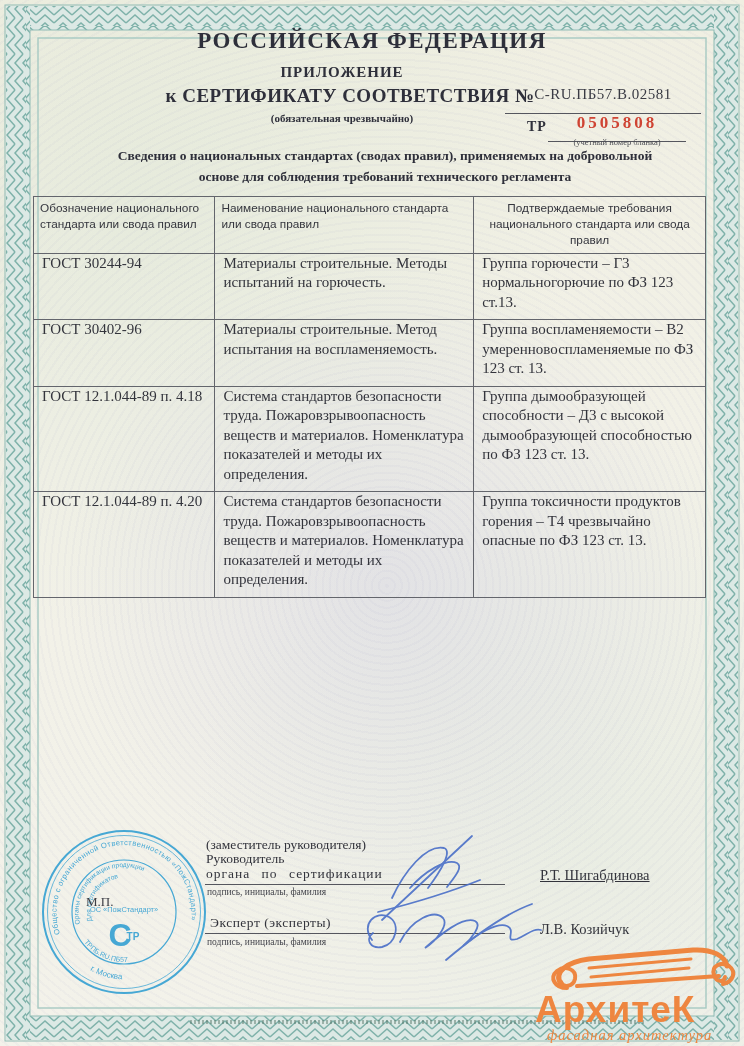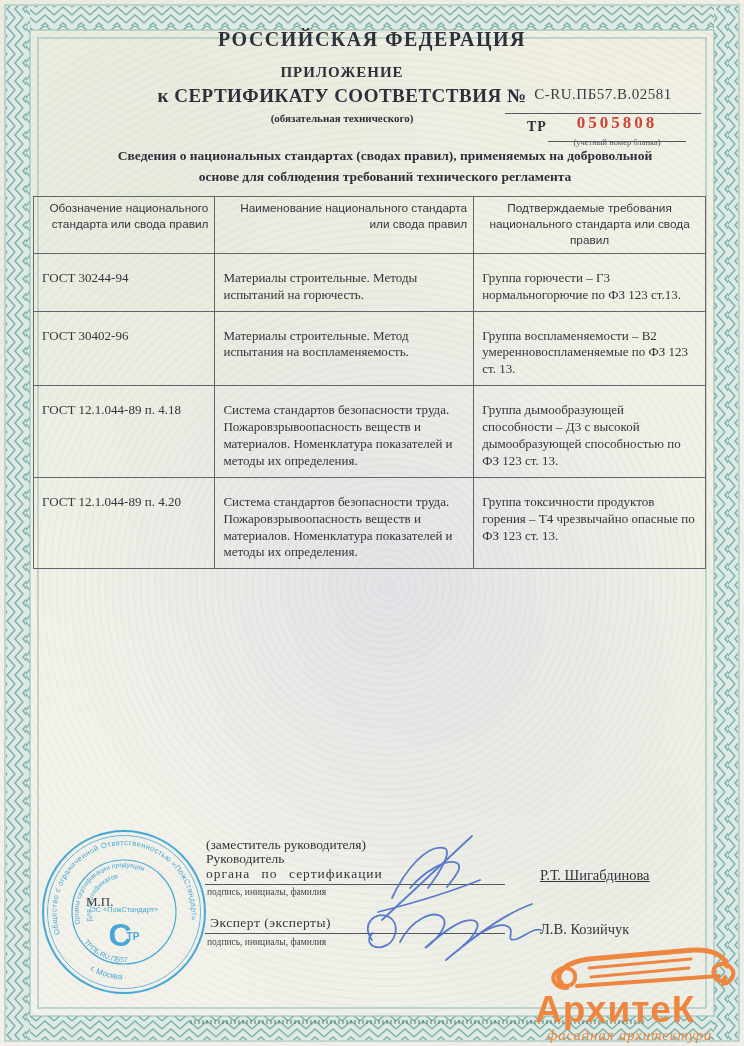--- a/index.html
+++ b/index.html
@@ -17,41 +17,41 @@
     color:#33343c;
   }
   .page::before{
     content:"";position:absolute;inset:0;pointer-events:none;
     background:repeating-radial-gradient(circle at 52% 56%, rgba(140,140,190,0.05) 0 2px, rgba(0,0,0,0) 2px 7px);
   }
   .frame{position:absolute;left:0;top:0;z-index:1;}
   .content{position:absolute;inset:0;z-index:2;}
   .abs{position:absolute;}
   .ctr{text-align:center;}
-  .hdr-country{left:42px;top:28px;width:660px;font-size:20px;font-weight:bold;letter-spacing:1.5px;color:#2e2f3a;}
+  .hdr-country{left:42px;top:28px;width:660px;font-size:23px;font-weight:bold;letter-spacing:1.5px;color:#2e2f3a;}
   .hdr-app{left:42px;top:64px;width:600px;font-size:15px;font-weight:bold;letter-spacing:1px;color:#2e2f3a;}
-  .hdr-cert{left:42px;top:85px;width:600px;font-size:19px;font-weight:bold;letter-spacing:0.5px;color:#2e2f3a;}
+  .hdr-cert{left:50px;top:85px;width:600px;font-size:19px;font-weight:bold;letter-spacing:0.5px;color:#2e2f3a;}
   .cert-number{left:505px;top:86px;width:196px;font-size:15px;letter-spacing:0.5px;border-bottom:1px solid #55565e;padding-bottom:10px;color:#3a3b44;}
   .hdr-note{left:42px;top:112px;width:600px;font-size:11px;font-weight:bold;color:#2e2f3a;}
   .tr-label{left:527px;top:119px;font-size:14px;font-weight:bold;letter-spacing:1px;color:#2e2f3a;}
   .blank-number{left:548px;top:113px;width:138px;font-size:17px;font-weight:bold;letter-spacing:3px;border-bottom:1px solid #55565e;padding-bottom:8px;}
   .blank-note{left:548px;top:137px;width:138px;font-size:8.5px;color:#4a4b52;text-align:center;}
   .intro{left:55px;top:146px;width:660px;font-size:13.5px;font-weight:bold;line-height:1.55;color:#2e2f3a;}
   table.std{
     position:absolute;left:33px;top:196px;width:673px;
     border-collapse:collapse;table-layout:fixed;
   }
   table.std th, table.std td{border:1px solid #63656c;vertical-align:top;}
   table.std th{
     font-family:"Liberation Sans", sans-serif;font-weight:normal;
     font-size:11.8px;line-height:1.35;color:#35363e;padding:4px 6px;
   }
-  table.std th:nth-child(1), table.std th:nth-child(2){text-align:right;}
+  table.std th:nth-child(1), table.std th:nth-child(2){text-align:left;}
   table.std th:nth-child(3){text-align:center;}
-  table.std td{font-size:13px;line-height:1.3;padding:16px 8px 7px 8px;color:#33343c;}
+  table.std td{font-size:15px;line-height:1.3;padding:0 8px 7px 8px;color:#33343c;}
   .col1{width:27%;} .col2{width:38.5%;} .col3{width:34.5%;}
   .sig-role{left:206px;top:838px;width:300px;font-size:13.5px;line-height:1.06;color:#33343c;}
   .sig-role .sp{letter-spacing:1px;word-spacing:7px;}
   .sig-line1{left:205px;top:862px;width:300px;height:22px;border-bottom:1px solid #55565e;}
   .sig-cap1{left:207px;top:887px;font-size:9.5px;color:#44454c;}
   .sig-name1{left:540px;top:867px;font-size:14.5px;color:#33343c;text-decoration:underline;}
   .sig-role2{left:210px;top:915px;font-size:13.5px;letter-spacing:0.5px;color:#33343c;}
   .sig-line2{left:205px;top:912px;width:300px;height:21px;border-bottom:1px solid #55565e;}
   .sig-cap2{left:207px;top:937px;font-size:9.5px;color:#44454c;}
   .sig-name2{left:540px;top:921px;font-size:14.5px;color:#33343c;}
@@ -88,21 +88,21 @@
     <rect x="30" y="30" width="684" height="986" fill="none" stroke="#8fbcb5" stroke-width="1"></rect>
     <rect x="38" y="38" width="668" height="970" fill="none" stroke="#a6c9c2" stroke-width="1.4"></rect>
   </svg>
 
   <div class="content">
 
     <div class="abs ctr hdr-country">РОССИЙСКАЯ ФЕДЕРАЦИЯ</div>
     <div class="abs ctr hdr-app">ПРИЛОЖЕНИЕ</div>
     <div class="abs ctr hdr-cert">к СЕРТИФИКАТУ СООТВЕТСТВИЯ  №</div>
     <div class="abs ctr cert-number">C-RU.ПБ57.В.02581</div>
-    <div class="abs ctr hdr-note">(обязательная технического)</div>
+    <div class="abs ctr hdr-note">(обязательная чрезвычайно)</div>
     <div class="abs tr-label">ТР</div>
     <div class="abs ctr blank-number" style="color:#cf4434;">0505808</div>
     <div class="abs ctr blank-note">(учетный номер бланка)</div>
     <div class="abs ctr intro">
       <div>Сведения о национальных стандартах (сводах правил), применяемых на добровольной</div>
       <div>основе для соблюдения требований технического регламента</div>
     </div>
 
     <table class="std">
       <colgroup>

